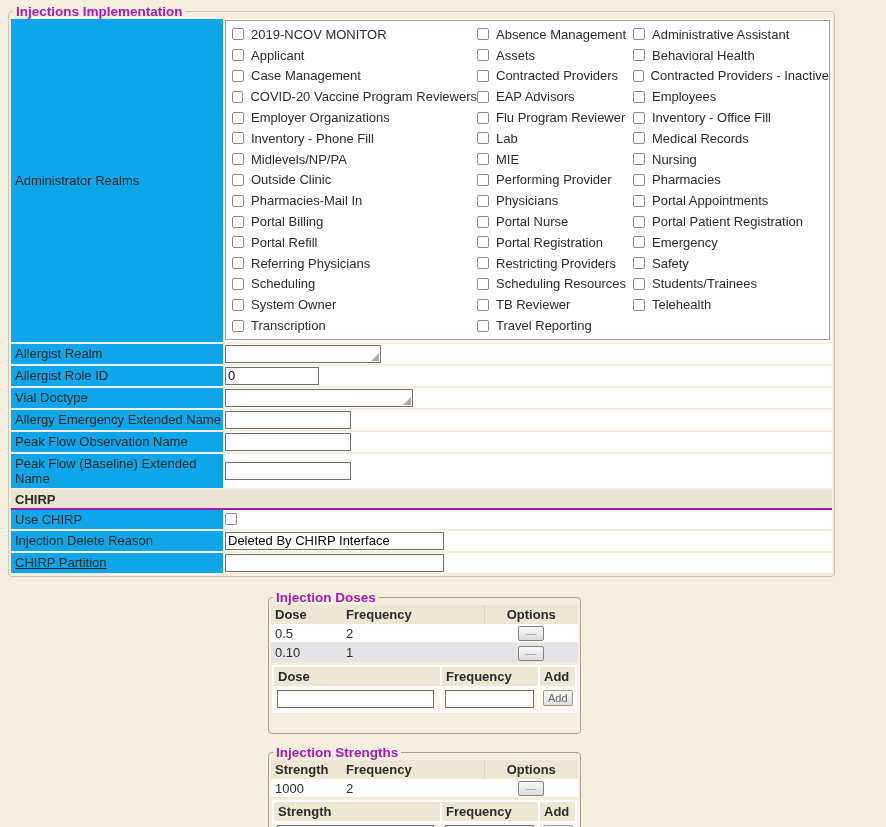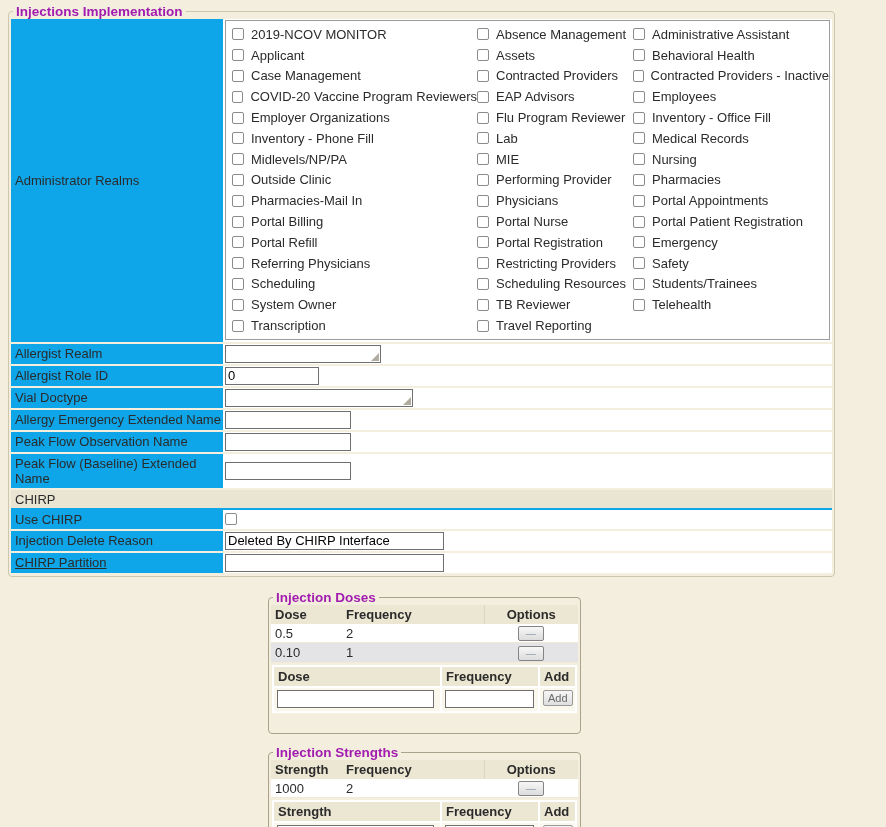--- a/index.html
+++ b/index.html
@@ -45,23 +45,23 @@
   }
   .value-cell {
     flex: 1;
     background: #ffffff;
     padding: 1px 2px;
     display: flex; align-items: center;
     min-height: 19px;
   }
   .section-row {
     background: #eae5d2;
-    font-weight: normal;
+    font-weight: bold;
     padding: 2px 2px 1px 4px;
-    border-bottom: 2px solid #0ea5e9;
+    border-bottom: 2px solid #a21caf;
   }
 
   
   .realms-row .value-cell { align-items: flex-start; padding: 1px 2px 2px 2px; }
   .realms-panel {
     width: 605px;
     background: #fff;
     border: 1px solid #9c9c9c;
     border-radius: 0;
     display: flex;

